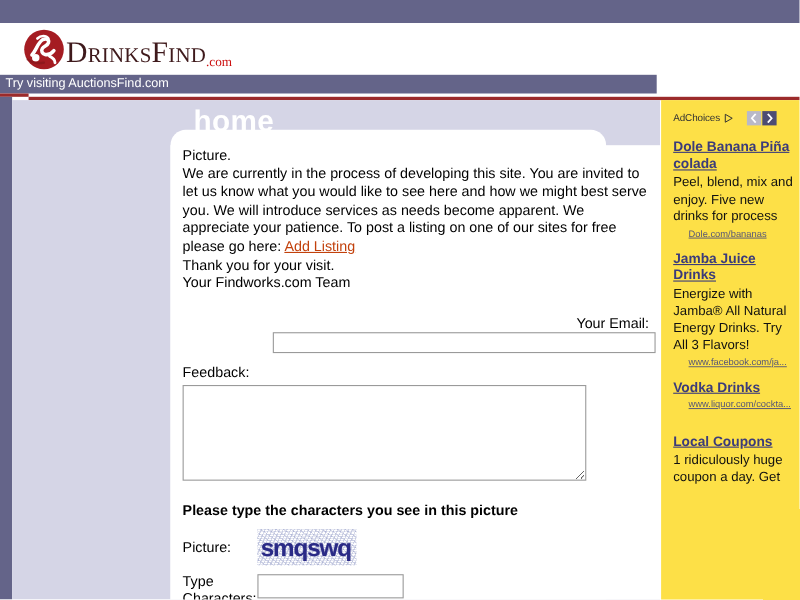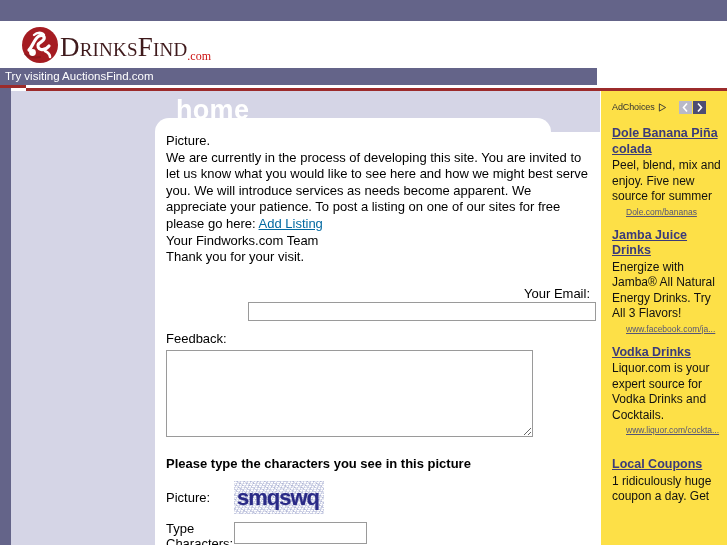--- a/index.html
+++ b/index.html
@@ -144,21 +144,21 @@
   .welcome p {
     margin: 0;
     font-size: 13px;
     line-height: 16.6px;
     color: #000000;
   }
   .welcome .body {
     width: 428px;
   }
   a.inline-link {
-    color: #0369a1;
+    color: #c2410c;
   }
 
   
   .form-area { margin-top: 17px; }
   .row {
     display: flex;
     align-items: flex-end;
     margin-bottom: 4px;
     flex-direction: column;
   }
@@ -334,22 +334,22 @@
   <div class="home-title">home</div>
 
   <div class="panel"></div>
   <div class="panel-wide"></div>
 
   <div class="panel-inner">
 
     <div class="welcome">
       <p>Picture.</p>
       <p class="body"><span>We are currently in the process of developing this site. You are invited to let us know what you would like to see here and how we might best serve you. We will introduce services as needs become apparent. We appreciate your patience. To post a listing on one of our sites for free please go here: </span><a class="inline-link" href="#">Add Listing</a></p>
+      <p>Thank you for your visit.</p>
       <p>Your Findworks.com Team</p>
-      <p>Thank you for your visit.</p>
     </div>
 
     <div class="form-area">
 
       <div class="row">
         <div class="lbl email-label">Your Email:</div>
         <input id="email-input" class="text-input" type="text" value="" placeholder="" style="">
       </div>
 
       <div class="lbl feedback-label">Feedback:</div>
@@ -392,33 +392,32 @@
         <span class="arrow-btn arrow-next">
           <svg width="7" height="9" viewBox="0 0 7 9">
             <path d="M2 0.5 L5.5 4.5 L2 8.5" fill="none" stroke="#ffffff" stroke-width="1.6"></path>
           </svg>
         </span>
       </span>
     </div>
 
     <div class="ad">
       <a class="ad-title" href="#">Dole Banana Piña colada</a>
-      <div class="ad-desc">Peel, blend, mix and enjoy. Five new source for summer</div>
+      <div class="ad-desc">Peel, blend, mix and enjoy. Five new drinks for process</div>
       <a class="ad-url" href="#">Dole.com/bananas</a>
     </div>
 
     <div class="ad">
       <a class="ad-title" href="#">Jamba Juice Drinks</a>
       <div class="ad-desc">Energize with Jamba® All Natural Energy Drinks. Try All 3 Flavors!</div>
       <a class="ad-url" href="#">www.facebook.com/ja...</a>
     </div>
 
     <div class="ad">
       <a class="ad-title" href="#">Vodka Drinks</a>
-      <div class="ad-desc">Liquor.com is your expert source for Vodka Drinks and Cocktails.</div>
       <a class="ad-url" href="#">www.liquor.com/cockta...</a>
     </div>
 
     <div class="ad" style="margin-top:22px;">
       <a class="ad-title" href="#">Local Coupons</a>
       <div class="ad-desc">1 ridiculously huge coupon a day. Get</div>
     </div>
 
   </div>
 

